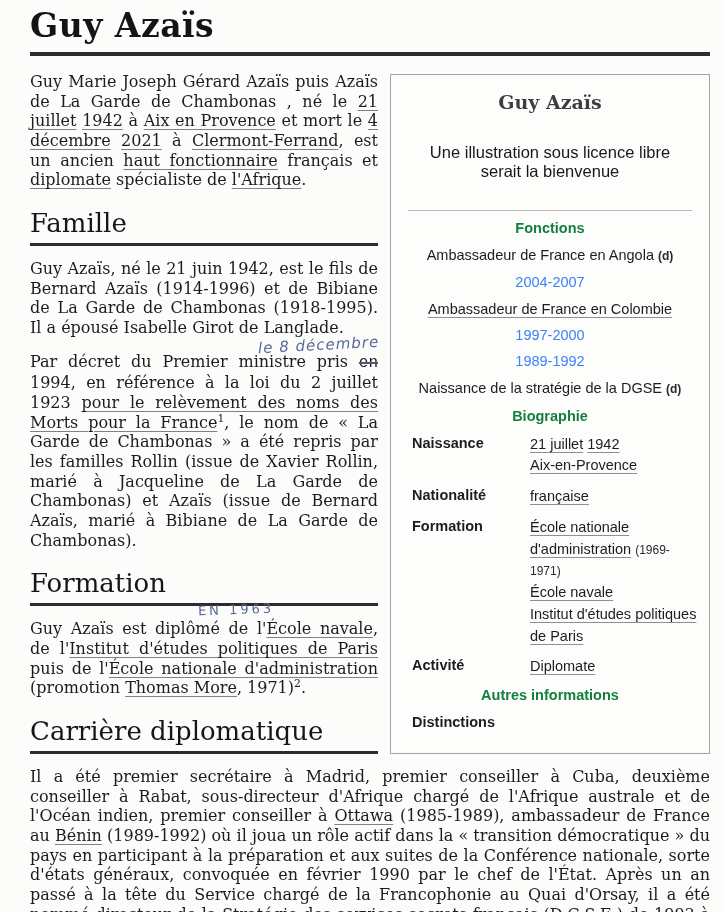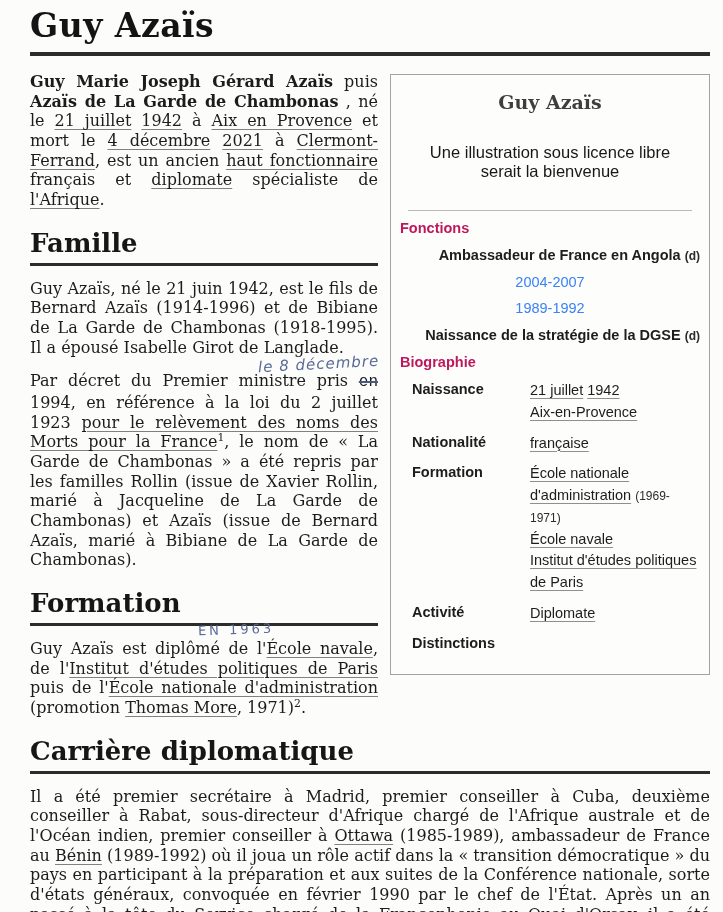--- a/index.html
+++ b/index.html
@@ -19,41 +19,41 @@
     font-weight: bold;
     font-size: 33px;
     letter-spacing: 0.5px;
     color: #141414;
     border-bottom: 4px solid #2c2c2c;
     padding-bottom: 7px;
     margin-bottom: 16px;
   }
   h2 {
     font-family: "DejaVu Serif", serif;
-    font-weight: bold;
+    font-weight: normal;
     font-size: 26px;
     color: #161616;
     border-bottom: 3px solid #2c2c2c;
     padding-bottom: 5px;
     margin: 18px 0 13px 0;
     overflow: hidden; 
   }
 
   
   .body-p {
     font-size: 16px;
     line-height: 1.23;
     text-align: justify;
     margin-bottom: 14px;
     color: #1c1c1c;
   }
   .rel { position: relative; }
 
   
-  .seg-bold { font-weight: bold; }
+  .seg-bold { font-weight: normal; }
   .seg-link {
     text-decoration: underline;
     text-decoration-color: #818181;
     text-decoration-thickness: 1px;
     text-underline-offset: 3px;
   }
   .seg-sup { vertical-align: super; font-size: 68%; line-height: 0; }
   .seg-strike {
     text-decoration: line-through;
     text-decoration-color: #4d5a7d;
@@ -112,28 +112,28 @@
     color: #181818;
     max-width: 262px;
     margin: 0 auto 28px auto;
   }
   .ib-hr {
     border: 0;
     border-top: 1px solid #b9b9b9;
     margin: 10px 8px 8px 8px;
   }
   .ib-section {
-    text-align: left;
+    text-align: center;
     font-weight: bold;
     font-size: 14.5px;
-    color: #be185d;
+    color: #15803d;
     margin: 9px 0 10px 0;
   }
   .ib-func-title {
-    text-align: right;
+    text-align: center;
     font-weight: bold;
     line-height: 1.35;
     margin: 10px 0 4px 0;
   }
   .ib-func-years {
     text-align: center;
     margin: 8px 0 10px 0;
     color: #3b82f6;
   }
   .ib-row { display: flex; margin: 4px 0 9px 12px; }
@@ -156,20 +156,24 @@
     <div class="ib-placeholder">Une illustration sous licence libre serait la bienvenue</div>
     <hr class="ib-hr">
 
     <div class="ib-section">Fonctions</div>
 
     <div>
       <div class="ib-func-title"><span class="seg-bold">Ambassadeur de France en Angola</span><span> </span><span class="seg-small">(d)</span></div>
       <div class="ib-func-years">2004-2007</div>
     </div>
     <div>
+      <div class="ib-func-title"><span class="seg-bold seg-link">Ambassadeur de France en Colombie</span></div>
+      <div class="ib-func-years">1997-2000</div>
+    </div>
+    <div>
       <div class="ib-func-years">1989-1992</div>
     </div>
     <div>
       <div class="ib-func-title"><span class="seg-bold">Naissance de la stratégie de la DGSE</span><span> </span><span class="seg-small">(d)</span></div>
     </div>
 
     <div class="ib-section">Biographie</div>
 
     <div class="ib-row">
       <div class="ib-row-label">Naissance</div>
@@ -181,20 +185,21 @@
     </div>
     <div class="ib-row">
       <div class="ib-row-label">Formation</div>
       <div class="ib-row-value"><span class="seg-link">École nationale d'administration</span><span> </span><span class="seg-small">(1969-1971)</span><br><span class="seg-link">École navale</span><br><span class="seg-link">Institut d'études politiques de Paris</span></div>
     </div>
     <div class="ib-row">
       <div class="ib-row-label">Activité</div>
       <div class="ib-row-value"><span class="seg-link">Diplomate</span></div>
     </div>
 
+    <div class="ib-section">Autres informations</div>
 
     <div class="ib-row">
       <div class="ib-row-label">Distinctions</div>
     </div>
   </aside>
 
   <p class="body-p"><span class="seg-bold">Guy Marie Joseph Gérard Azaïs</span><span> puis </span><span class="seg-bold">Azaïs de La Garde de Chambonas</span><span> , né le </span><span class="seg-link">21 juillet</span><span> </span><span class="seg-link">1942</span><span> à </span><span class="seg-link">Aix en Provence</span><span> et mort le </span><span class="seg-link">4 décembre</span><span> </span><span class="seg-link">2021</span><span> à </span><span class="seg-link">Clermont-Ferrand</span><span>, est un ancien </span><span class="seg-link">haut fonctionnaire</span><span> français et </span><span class="seg-link">diplomate</span><span> spécialiste de </span><span class="seg-link">l'Afrique</span><span>.</span></p>
 
   <h2>Famille</h2>
   <p class="body-p"><span>Guy Azaïs, né le 21 juin 1942, est le fils de Bernard Azaïs (1914-1996) et de Bibiane de La Garde de Chambonas (1918-1995). Il a épousé Isabelle Girot de Langlade.</span></p>

